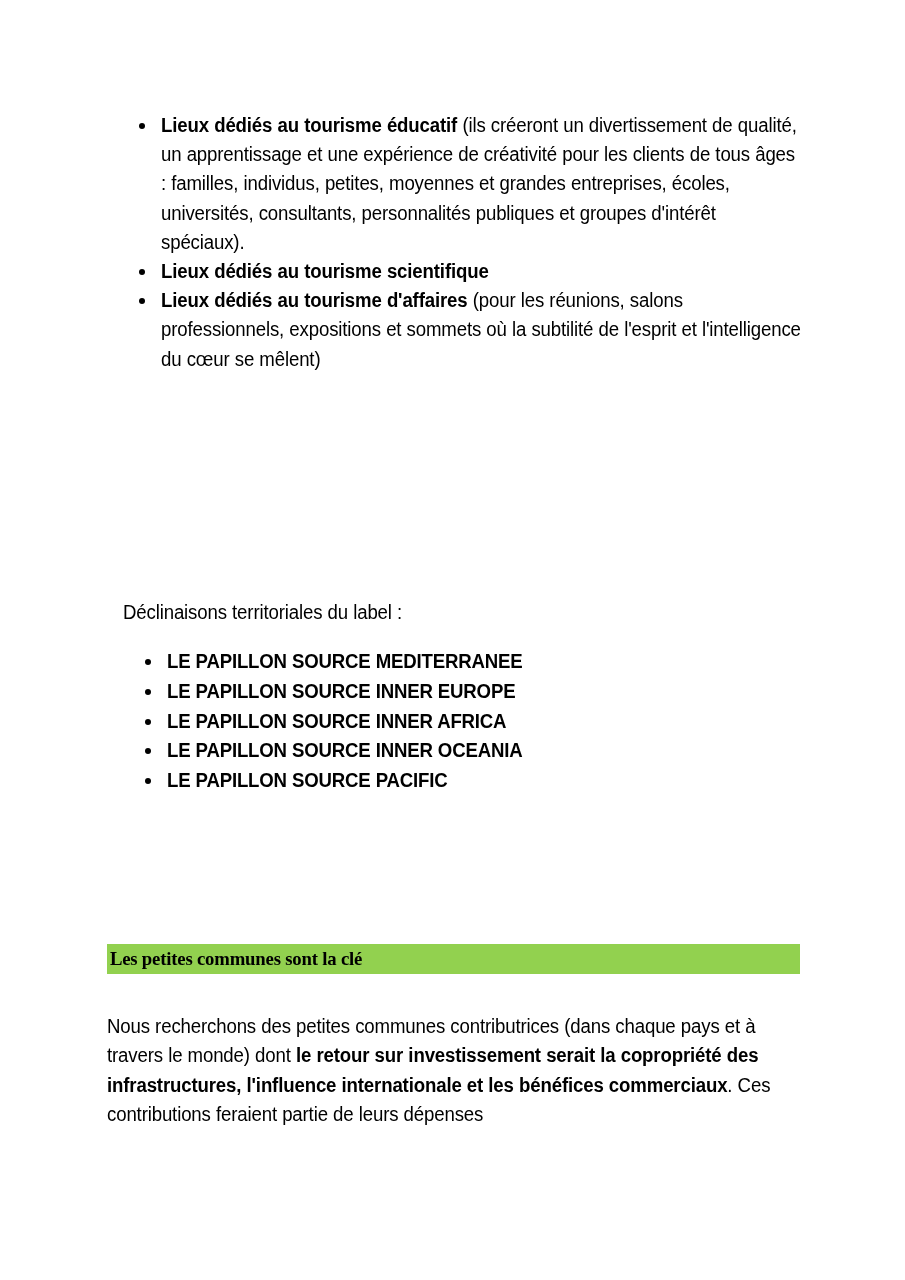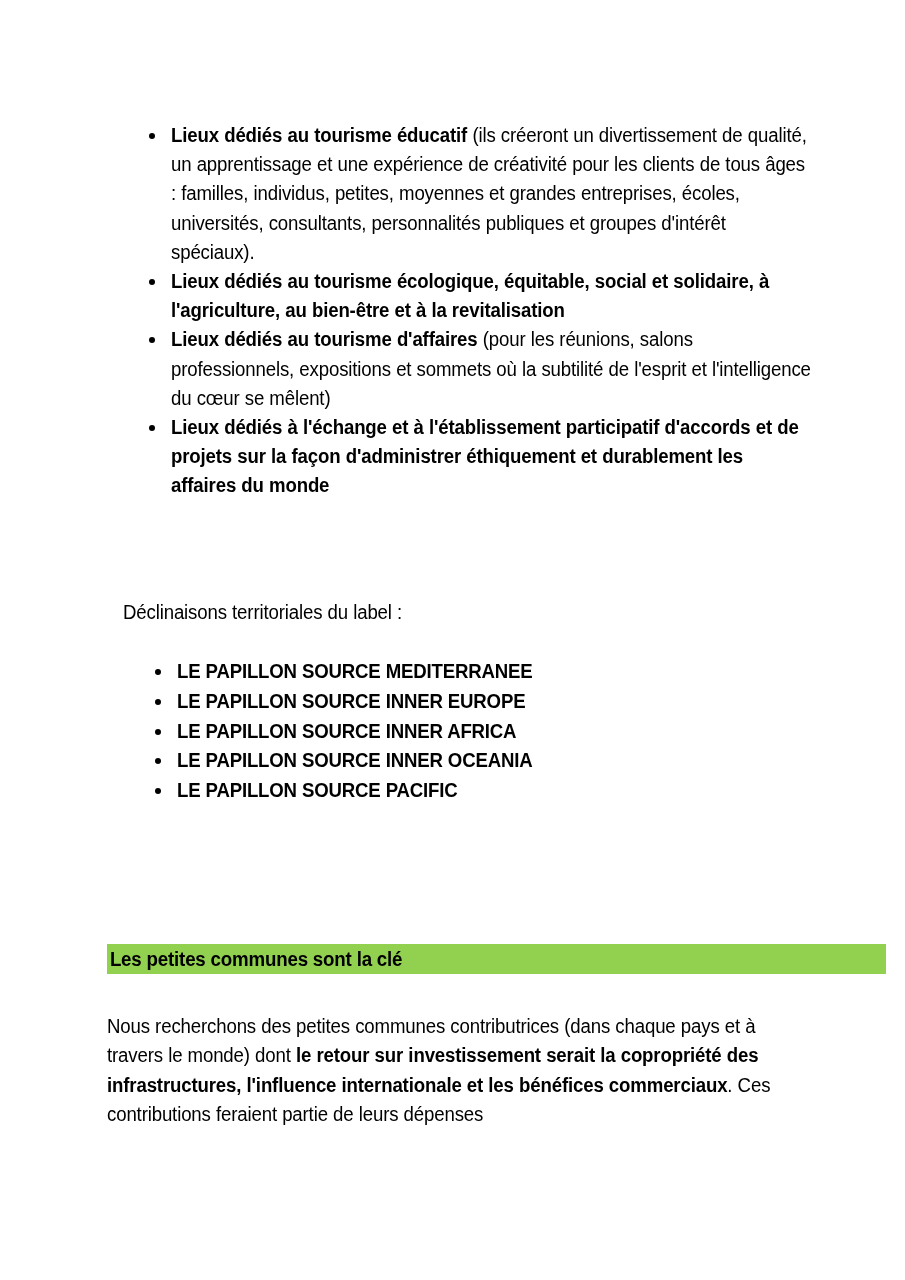--- a/index.html
+++ b/index.html
@@ -37,21 +37,21 @@
   .squeeze {
     display: block;
     transform: scaleX(0.955);
     transform-origin: left top;
     width: 104.7%;
   }
 
   
   .bullet-list {
     list-style: none;
-    margin: 10px;
+    margin: 0;
     padding: 0;
   }
   .bullet-list li {
     position: relative;
     padding-left: 54px;
     margin: 0;
   }
   .bullet-list li::before {
     content: "";
     position: absolute;
@@ -92,25 +92,26 @@
     line-height: 29.8px;
     font-weight: bold;
     letter-spacing: -0.2px;
   }
 
   
   #section-heading {
     position: absolute;
     left: 107px;
     top: 944px;
-    width: 779px;
+    width: 693px;
     height: 30px;
     background: #92d14f;
     display: flex;
     align-items: center;
+    font-family: Liberation Serif, serif;
   }
   #section-heading .heading-text {
     font-size: 19.5px;
     line-height: 22px;
     font-weight: bold;
     letter-spacing: -0.2px;
     padding-left: 3px;
     color: #000000;
     transform: scaleX(0.96);
     transform-origin: left center;
@@ -134,31 +135,26 @@
 <div class="page">
 
   <ul class="bullet-list" id="group-services">
     <li>
       <span class="squeeze">
         <span class="b">Lieux dédiés au tourisme éducatif</span><span class="n"> (ils créeront un divertissement de qualité, un apprentissage et une expérience de créativité pour les clients de tous âges : familles, individus, petites, moyennes et grandes entreprises, écoles, universités, consultants, personnalités publiques et groupes d'intérêt spéciaux).</span>
       </span>
     </li>
     <li>
       <span class="squeeze">
-        <span class="b">Lieux dédiés au tourisme écologique, équitable, social et solidaire, à l'agriculture, au bien-être et à la revitalisation</span><span class="n"></span>
+        <span class="b">Lieux dédiés au tourisme scientifique</span><span class="n"></span>
       </span>
     </li>
     <li>
       <span class="squeeze">
         <span class="b">Lieux dédiés au tourisme d'affaires</span><span class="n"> (pour les réunions, salons professionnels, expositions et sommets où la subtilité de l'esprit et l'intelligence du cœur se mêlent)</span>
-      </span>
-    </li>
-    <li>
-      <span class="squeeze">
-        <span class="b">Lieux dédiés à l'échange et à l'établissement participatif d'accords et de projets sur la façon d'administrer éthiquement et durablement les affaires du monde</span><span class="n"></span>
       </span>
     </li>
   </ul>
 
   <div id="declinaisons-intro">
     <div class="para">
         <span class="squeeze">Déclinaisons territoriales du label :</span>
       </div>
   </div>
 

